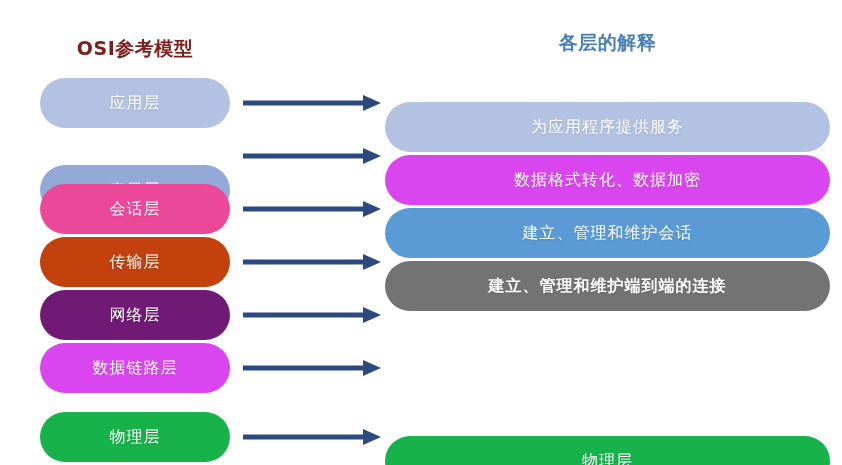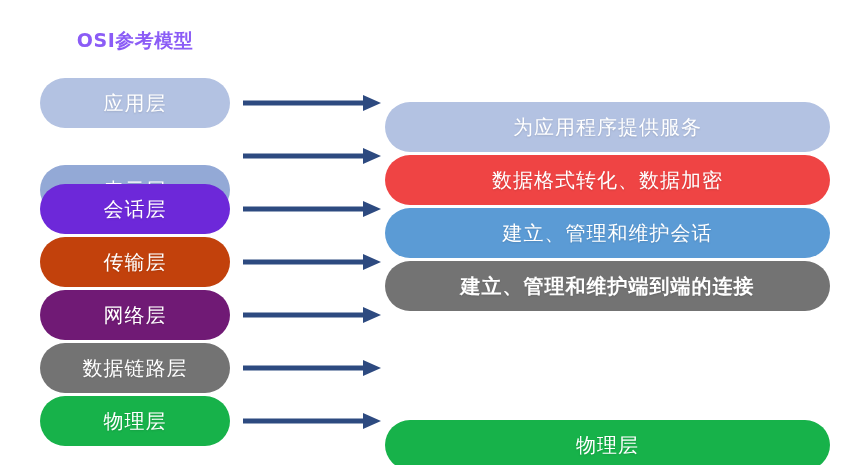--- a/index.html
+++ b/index.html
@@ -17,42 +17,42 @@
 
   
   .col-header {
     position: absolute;
     font-size: 19px;
     font-weight: 600;
     letter-spacing: 0.5px;
     white-space: nowrap;
     text-align: center;
   }
-  #header-left  { left: 40px;  top: 28px; width: 190px; color: #8b5cf6; }
+  #header-left  { left: 40px;  top: 36px; width: 190px; color: #7f1d1d; }
   #header-right { left: 385px; top: 30px; width: 445px; color: #4a7fb5; }
 
   
   .row {
     position: absolute;
     left: 0;
     width: 842px;
     height: 50px;
   }
 
   
   .pill {
     position: absolute;
     top: 0;
     height: 50px;
     border-radius: 25px;
     display: flex;
     align-items: center;
     justify-content: center;
     color: #ffffff;
-    font-size: 20px;
+    font-size: 16px;
     font-weight: 500;
     letter-spacing: 1px;
     white-space: nowrap;
     text-shadow: 0 1px 2px rgba(0,0,0,0.13);
   }
   .pill-left  { left: 40px;  width: 190px; }
   .pill-right { left: 385px; width: 445px; margin-top: 24px; }
 
   
   .connector {
@@ -64,44 +64,45 @@
   }
   .connector svg { display: block; }
 </style>
 </head>
 <body>
 
 <div id="diagram">
 
   <div id="header-left" class="col-header">OSI参考模型</div>
 
+  <div id="header-right" class="col-header">各层的解释</div>
 
   <div id="rows">
       <div class="row" style="top: 78px;">
         <div class="pill pill-left" style="background: rgb(179, 194, 226);">应用层</div>
         <div class="connector">
           <svg width="138" height="16" viewBox="0 0 138 16">
             <line x1="0" y1="8" x2="124" y2="8" stroke="#2d4a80" stroke-width="5"></line>
             <polygon points="120,0 138,8 120,16" fill="#2d4a80"></polygon>
           </svg>
         </div>
         <div class="pill pill-right" style="background: rgb(179, 194, 226);">为应用程序提供服务</div>
       </div>
       <div class="row" style="top: 131px;">
         <div class="pill pill-left" style="background: rgb(147, 169, 214); margin-top: 34px;">表示层</div>
         <div class="connector">
           <svg width="138" height="16" viewBox="0 0 138 16">
             <line x1="0" y1="8" x2="124" y2="8" stroke="#2d4a80" stroke-width="5"></line>
             <polygon points="120,0 138,8 120,16" fill="#2d4a80"></polygon>
           </svg>
         </div>
-        <div class="pill pill-right" style="background: #ef4444;">数据格式转化、数据加密</div>
+        <div class="pill pill-right" style="background: #d946ef;">数据格式转化、数据加密</div>
       </div>
       <div class="row" style="top: 184px;">
-        <div class="pill pill-left" style="background: #6d28d9;">会话层</div>
+        <div class="pill pill-left" style="background: #ec4899;">会话层</div>
         <div class="connector">
           <svg width="138" height="16" viewBox="0 0 138 16">
             <line x1="0" y1="8" x2="124" y2="8" stroke="#2d4a80" stroke-width="5"></line>
             <polygon points="120,0 138,8 120,16" fill="#2d4a80"></polygon>
           </svg>
         </div>
         <div class="pill pill-right" style="background: rgb(91, 155, 213);">建立、管理和维护会话</div>
       </div>
       <div class="row" style="top: 237px;">
         <div class="pill pill-left" style="background: #c2410c;">传输层</div>
@@ -116,29 +117,29 @@
       <div class="row" style="top: 290px;">
         <div class="pill pill-left" style="background: #701a75;">网络层</div>
         <div class="connector">
           <svg width="138" height="16" viewBox="0 0 138 16">
             <line x1="0" y1="8" x2="124" y2="8" stroke="#2d4a80" stroke-width="5"></line>
             <polygon points="120,0 138,8 120,16" fill="#2d4a80"></polygon>
           </svg>
         </div>
       </div>
       <div class="row" style="top: 343px;">
-        <div class="pill pill-left" style="background: #737373;">数据链路层</div>
+        <div class="pill pill-left" style="background: #d946ef;">数据链路层</div>
         <div class="connector">
           <svg width="138" height="16" viewBox="0 0 138 16">
             <line x1="0" y1="8" x2="124" y2="8" stroke="#2d4a80" stroke-width="5"></line>
             <polygon points="120,0 138,8 120,16" fill="#2d4a80"></polygon>
           </svg>
         </div>
       </div>
-      <div class="row" style="top: 396px; padding-left: 16px;">
+      <div class="row" style="top: 412px; padding-left: 16px;">
         <div class="pill pill-left" style="background: rgb(23, 178, 74);">物理层</div>
         <div class="connector">
           <svg width="138" height="16" viewBox="0 0 138 16">
             <line x1="0" y1="8" x2="124" y2="8" stroke="#2d4a80" stroke-width="5"></line>
             <polygon points="120,0 138,8 120,16" fill="#2d4a80"></polygon>
           </svg>
         </div>
         <div class="pill pill-right" style="background: rgb(23, 178, 74);">物理层</div>
       </div>
     </div>

